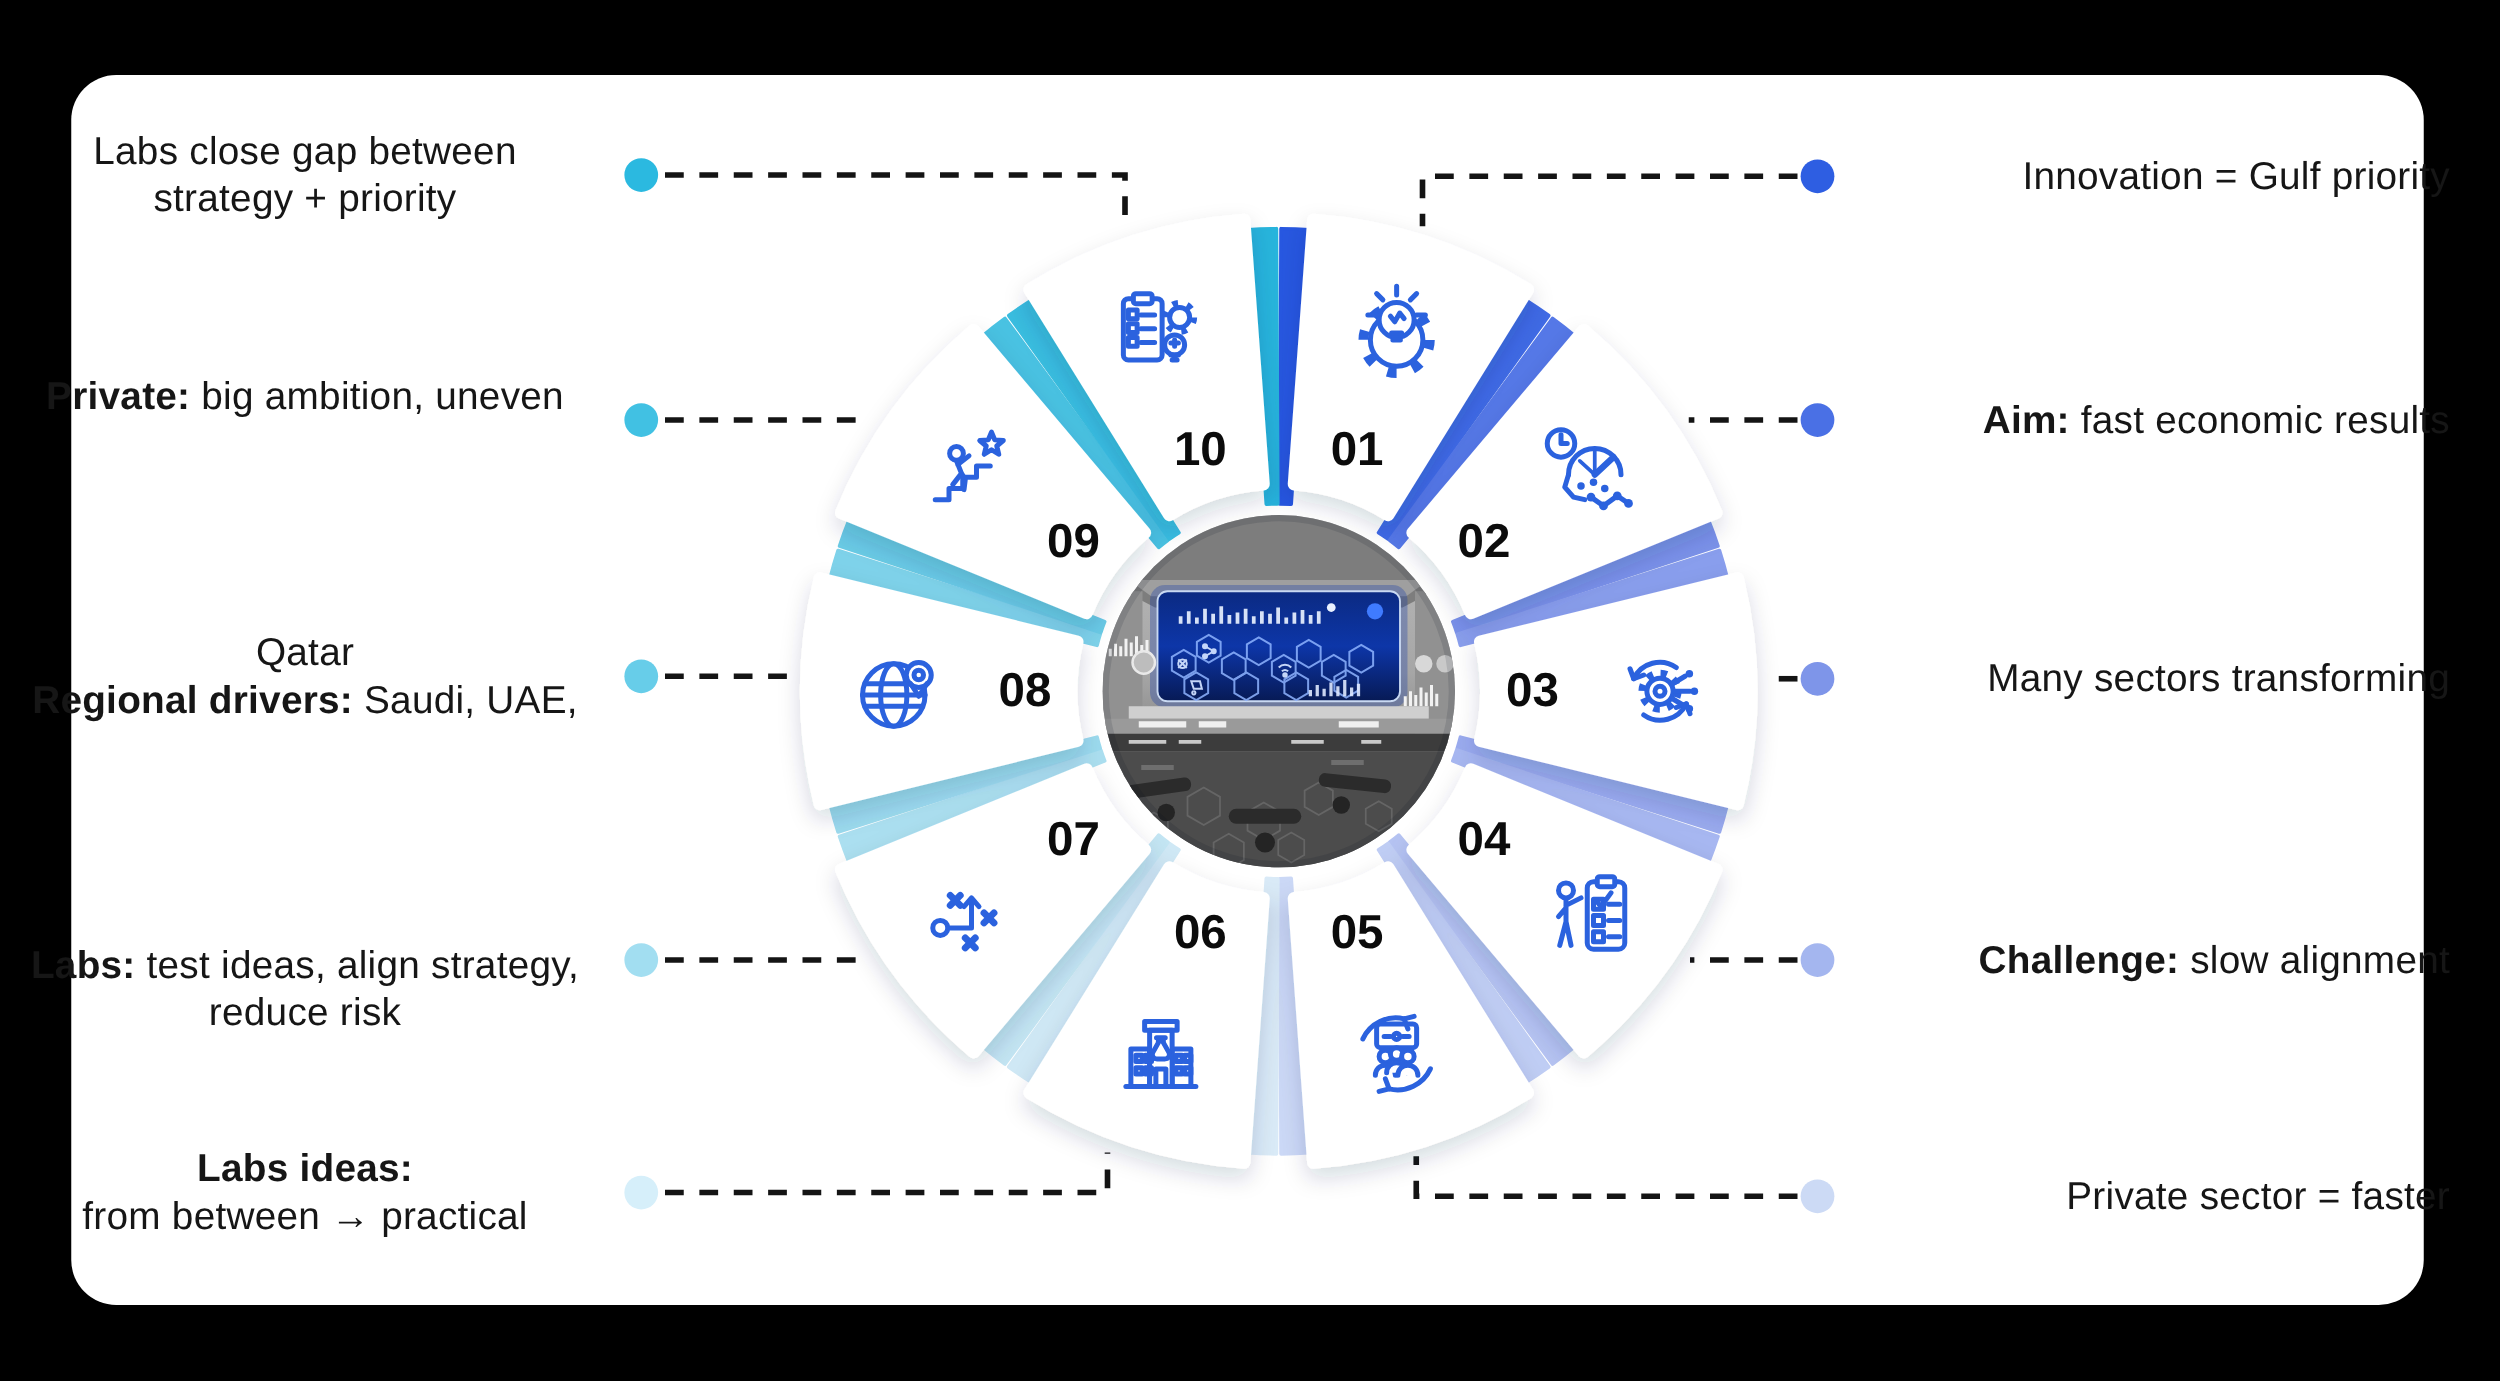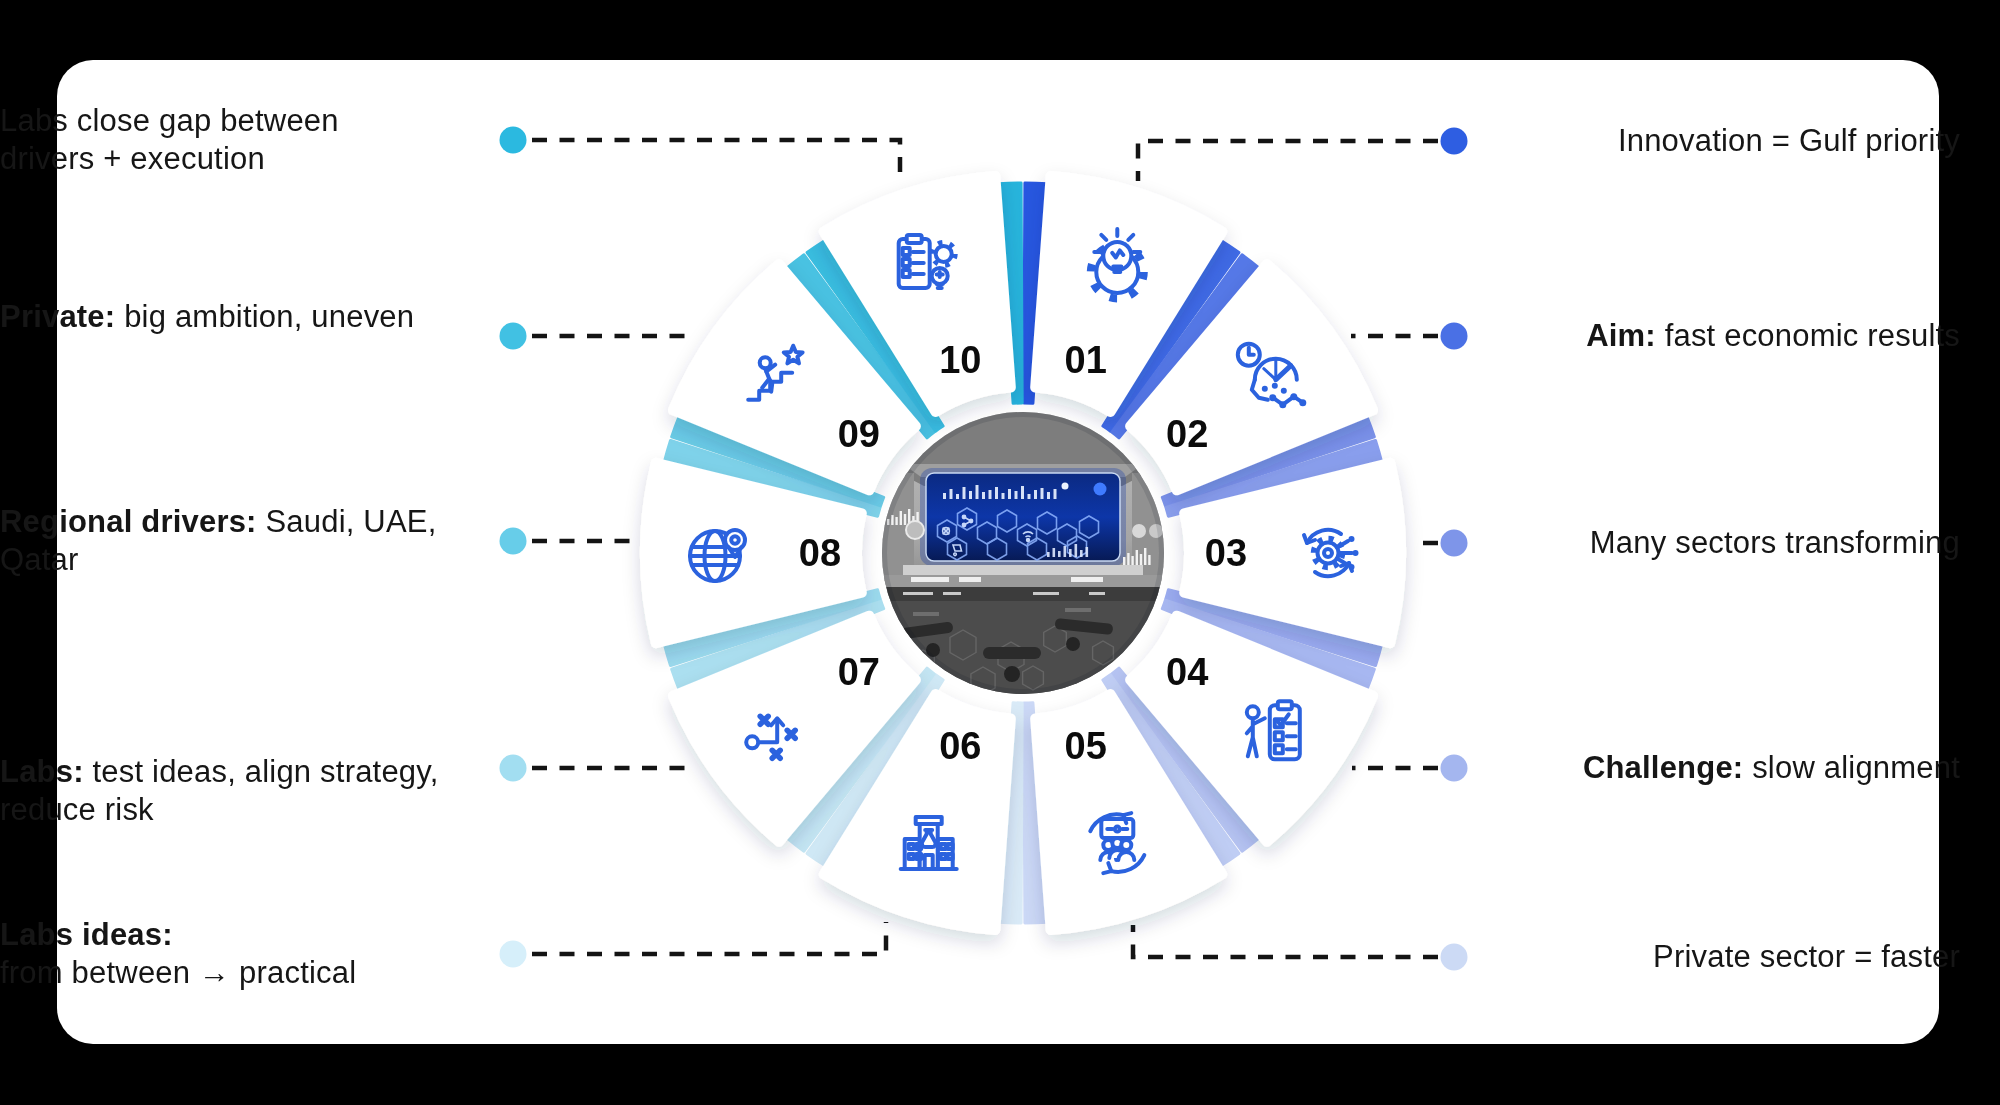--- a/index.html
+++ b/index.html
@@ -4,21 +4,21 @@
 <style>
   html,body{margin:0;padding:0;background:#000;}
   .stage{position:relative;width:2000px;height:1105px;background:#000;overflow:hidden;
          font-family:"Liberation Sans",sans-serif;}
   .card{position:absolute;left:57px;top:60px;width:1882px;height:984px;background:#fff;border-radius:36px;}
   svg.layer{position:absolute;pointer-events:none;}
   #connectors{left:0;top:0;}
   #wheel{left:603px;top:133px;}
   .lab{position:absolute;font-size:31px;line-height:38px;color:#161616;letter-spacing:0.2px;}
   .lab .b{font-weight:700;}
-  .lab-left{left:0;width:488px;text-align:left;}
+  .lab-left{left:0;width:488px;text-align:center;}
   .lab-right{left:1480px;width:480px;text-align:right;}
 </style>
 </head>
 <body>
 
 <div class="stage">
   <div class="card"></div>
 
   <svg id="connectors" class="layer" width="2000" height="1105" viewBox="0 0 2000 1105">
       <path d="M532,140 L900,140 L900,181" fill="none" stroke="#141414" stroke-width="4.5" stroke-dasharray="15 12.5"></path>
@@ -346,28 +346,28 @@
   <circle cx="15" cy="-9" r="8" fill="#fff"></circle>
   <circle cx="15" cy="-9" r="11.5" stroke-width="5" stroke-dasharray="4.5 7.5" stroke-linecap="butt"></circle>
   <circle cx="11" cy="13" r="8" fill="#fff"></circle>
   <path d="M8,21 h6 M9,25 h4 M11,9 v5 m-3,-2.5 h6"></path>
         </g>
       </g>
   </svg>
 
   <div class="lab lab-left" style="top:102px">
     <div><span class="b"></span><span>Labs close gap between</span></div>
-    <div><span class="b"></span><span>drivers + execution</span></div>
+    <div><span class="b"></span><span>strategy + priority</span></div>
   </div>
   <div class="lab lab-left" style="top:298px">
     <div><span class="b">Private:</span><span> big ambition, uneven</span></div>
   </div>
   <div class="lab lab-left" style="top:503px">
+    <div><span class="b"></span><span>Qatar</span></div>
     <div><span class="b">Regional drivers:</span><span> Saudi, UAE,</span></div>
-    <div><span class="b"></span><span>Qatar</span></div>
   </div>
   <div class="lab lab-left" style="top:753px">
     <div><span class="b">Labs:</span><span> test ideas, align strategy,</span></div>
     <div><span class="b"></span><span>reduce risk</span></div>
   </div>
   <div class="lab lab-left" style="top:916px">
     <div><span class="b">Labs ideas:</span><span></span></div>
     <div><span class="b"></span><span>from between → practical</span></div>
   </div>
 

